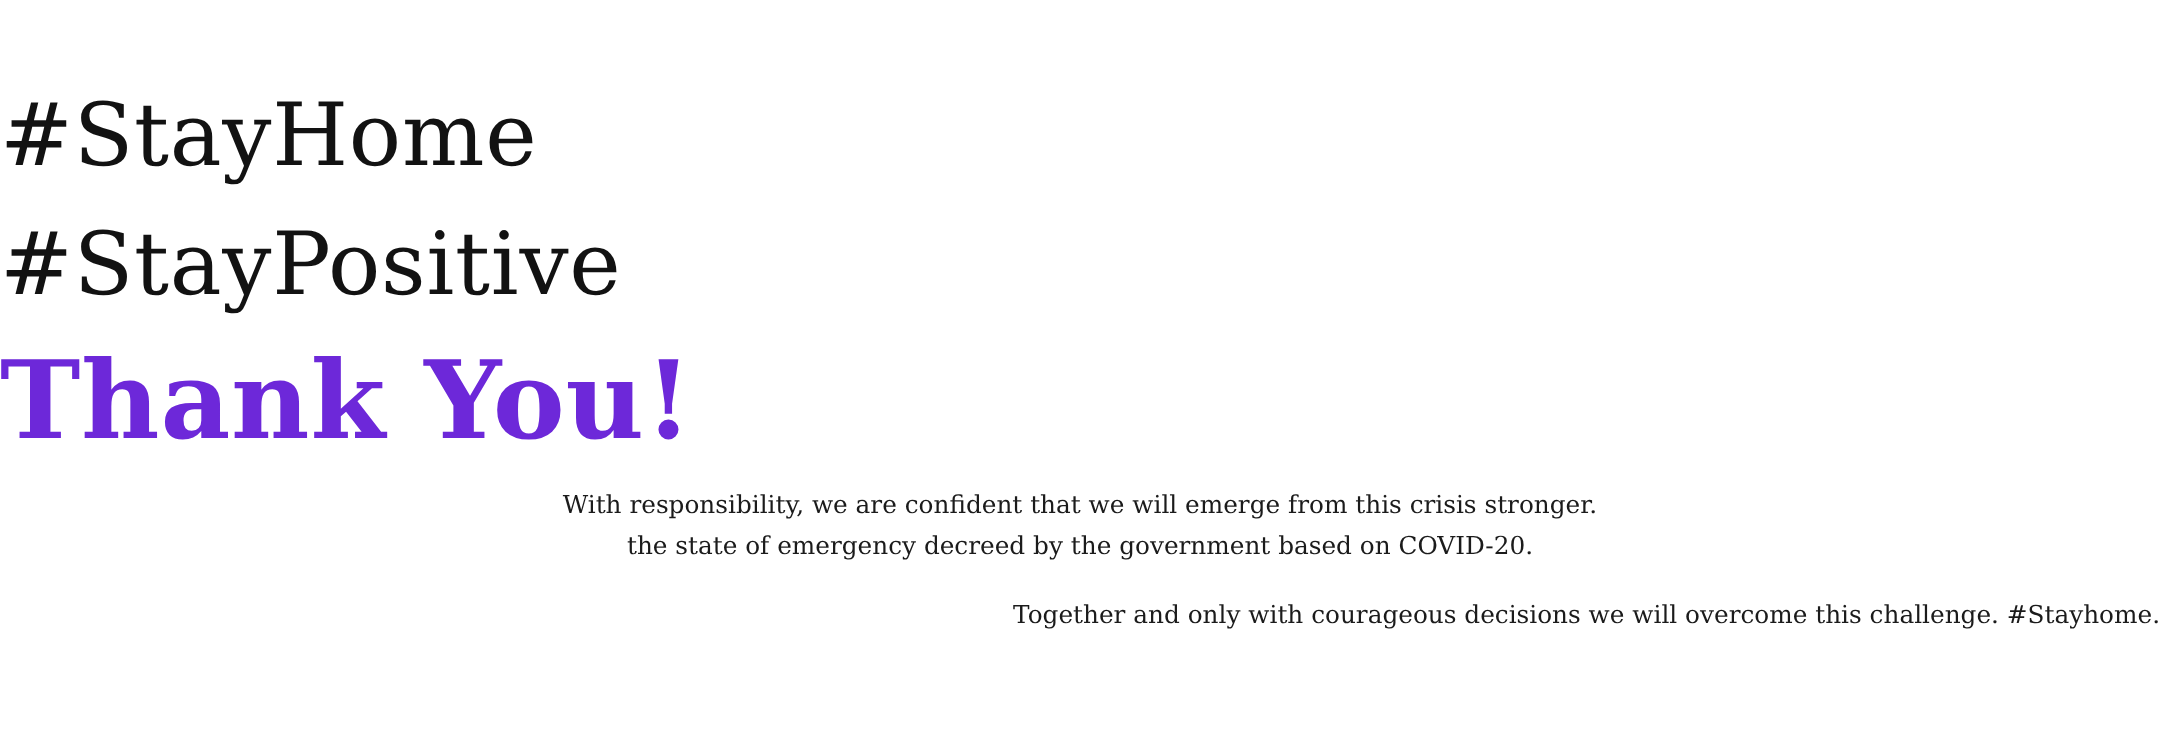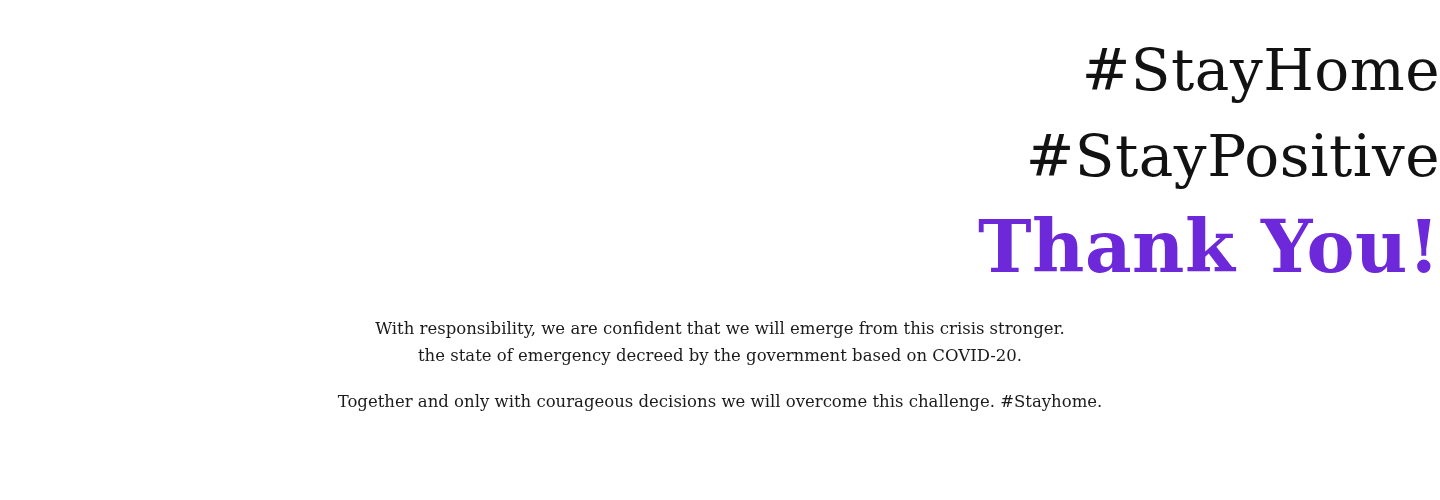--- a/index.html
+++ b/index.html
@@ -16,53 +16,54 @@
   }
   .page {
     width: 1440px;
     height: 500px;
     box-sizing: border-box;
     padding: 0;
     display: block;
     background: #ffffff;
   }
   .headline-block {
-    text-align: right;
+    text-align: left;
     padding-top: 28px;
+    margin-top: 20px;
   }
   .hashtag-line {
     font-family: "DejaVu Serif", serif;
     font-weight: 400;
     font-size: 58px;
     line-height: 1.48;
     letter-spacing: 0.5px;
     color: #121212;
   }
   .thanks-line {
     font-family: "DejaVu Serif", serif;
     font-weight: 700;
     font-size: 72px;
     line-height: 1.15;
     letter-spacing: 0.5px;
     color: #6d28d9;
     margin-top: 6px;
   }
   .body-block {
-    margin-top: 28px;
+    margin-top: 16px;
     text-align: center;
   }
   .body-line {
     font-family: "DejaVu Serif", serif;
     font-size: 16.5px;
     line-height: 1.58;
     color: #1b1b1b;
   }
   .closing-block {
     margin-top: 20px;
-    text-align: center;
+    text-align: right;
   }
   .closing-line {
     font-family: "DejaVu Serif", serif;
     font-size: 16.5px;
     line-height: 1.58;
     color: #1b1b1b;
   }
 </style>
 </head>
 <body>

